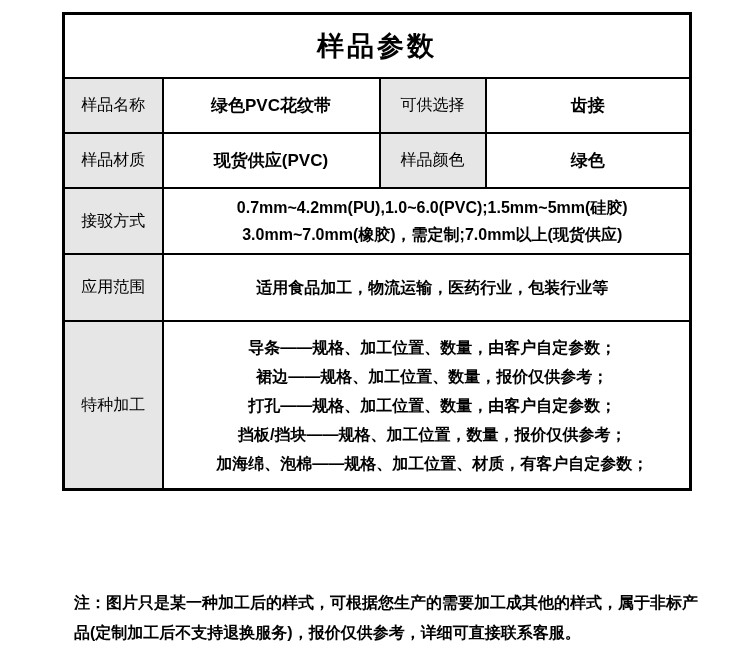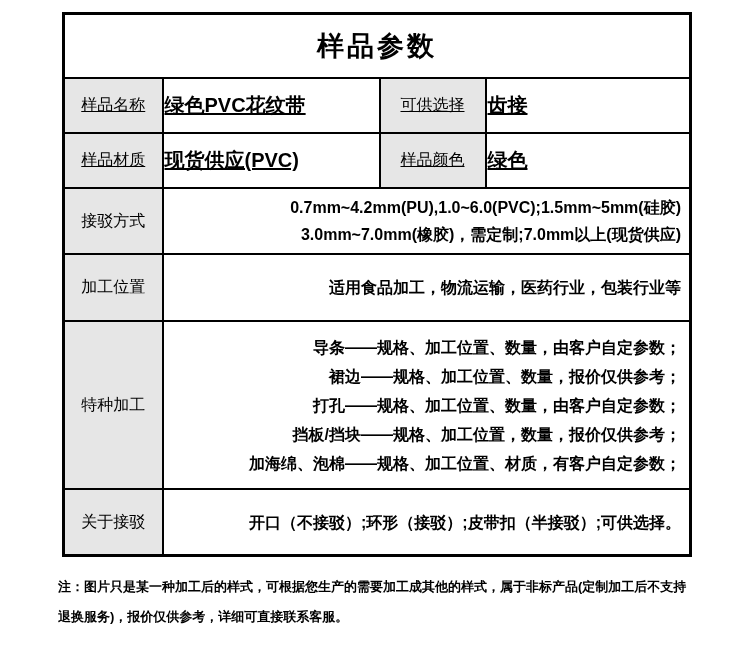--- a/index.html
+++ b/index.html
@@ -26,37 +26,37 @@
   }
   td.lab{
     background:#e6e6e6;
     text-align:center;
     font-size:16px;font-weight:normal;
   }
   
   td.no-bottom{border-bottom-style:hidden;}
   td.no-top{border-top-style:hidden;}
   td.val{
-    text-align:left;
-    font-size:20px;font-weight:bold;
+    text-align:center;
+    font-size:17px;font-weight:bold;
   }
-  tr.r12 td{height:51px;text-decoration:underline;}
+  tr.r12 td{height:51px;}
   tr.r3 td{height:62px;}
   tr.r4 td{height:63px;}
   tr.r5 td{height:164px;margin-left:40px;}
   tr.r6 td{height:62px;}
   td.content{
-    text-align:right;padding-left:20px;padding-right:8px;
+    text-align:center;padding-left:20px;padding-right:8px;
     font-size:16px;font-weight:bold;line-height:27px;
   }
   tr.r5 td.content{line-height:29px;}
   .note{
     position:absolute;left:58px;top:572px;width:638px;
-    font-size:13px;font-weight:bold;line-height:30px;
-    margin:0;
+    font-size:16px;font-weight:bold;line-height:30px;
+    margin:16px;
   }
 </style>
 </head>
 <body>
 
 <div class="wrap">
 
   <table class="params">
     <colgroup>
       <col style="width:99px">
@@ -86,41 +86,35 @@
 
     <tr class="r3">
       <td class="lab">接驳方式</td>
       <td class="content" colspan="3">
         <div>0.7mm~4.2mm(PU),1.0~6.0(PVC);1.5mm~5mm(硅胶)</div>
         <div>3.0mm~7.0mm(橡胶)，需定制;7.0mm以上(现货供应)</div>
       </td>
     </tr>
 
     <tr class="r4">
-      <td class="lab">加工位置</td>
+      <td class="lab">应用范围</td>
       <td class="content" colspan="3">
         <div>适用食品加工，物流运输，医药行业，包装行业等</div>
       </td>
     </tr>
 
     <tr class="r5">
       <td class="lab">特种加工</td>
       <td class="content" colspan="3">
         <div>导条——规格、加工位置、数量，由客户自定参数；</div>
         <div>裙边——规格、加工位置、数量，报价仅供参考；</div>
         <div>打孔——规格、加工位置、数量，由客户自定参数；</div>
         <div>挡板/挡块——规格、加工位置，数量，报价仅供参考；</div>
         <div>加海绵、泡棉——规格、加工位置、材质，有客户自定参数；</div>
       </td>
     </tr>
 
-    <tr class="r6">
-      <td class="lab">关于接驳</td>
-      <td class="content" colspan="3">
-        <div>开口（不接驳）;环形（接驳）;皮带扣（半接驳）;可供选择。</div>
-      </td>
-    </tr>
   </tbody>
     </table>
 
   <p class="note">注：图片只是某一种加工后的样式，可根据您生产的需要加工成其他的样式，属于非标产品(定制加工后不支持退换服务)，报价仅供参考，详细可直接联系客服。</p>
 
 </div>
 
 </body></html>

